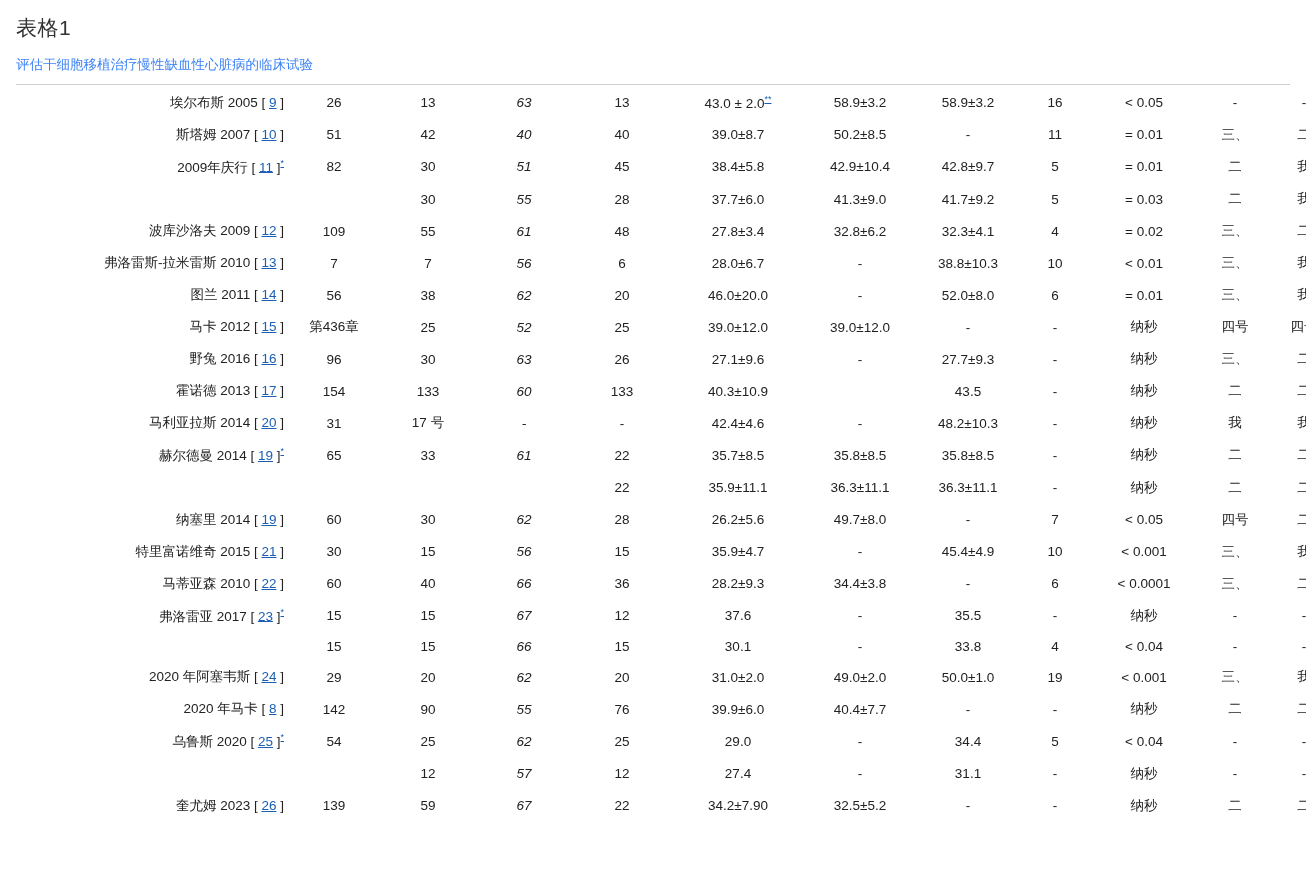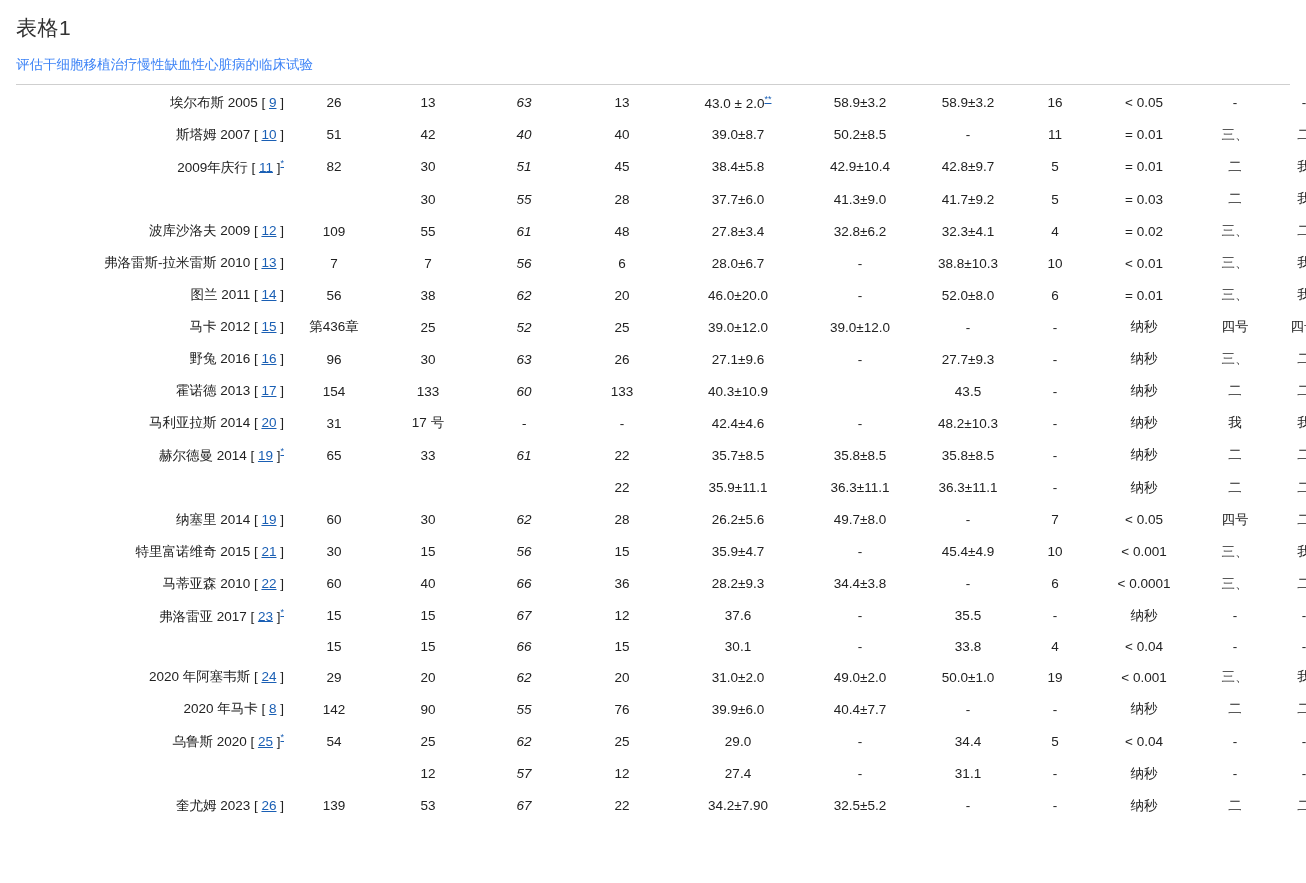--- a/index.html
+++ b/index.html
@@ -397,21 +397,21 @@
           <td class="c-ef2">-</td>
           <td class="c-ef3">31.1</td>
           <td class="c-fu">-</td>
           <td class="c-p">纳秒</td>
           <td class="c-q1">-</td>
           <td class="c-q2">-</td>
         </tr>
         <tr>
           <td class="c-study"><span>奎尤姆 2023 </span><span class="brk">[ </span><span class="ref">26</span><span class="brk"> ]</span></td>
           <td class="c-n1">139</td>
-          <td class="c-n2">53</td>
+          <td class="c-n2">59</td>
           <td class="c-age">67</td>
           <td class="c-n3">22</td>
           <td class="c-ef1"><span>34.2±7.90</span></td>
           <td class="c-ef2">32.5±5.2</td>
           <td class="c-ef3">-</td>
           <td class="c-fu">-</td>
           <td class="c-p">纳秒</td>
           <td class="c-q1">二</td>
           <td class="c-q2">二</td>
         </tr>

